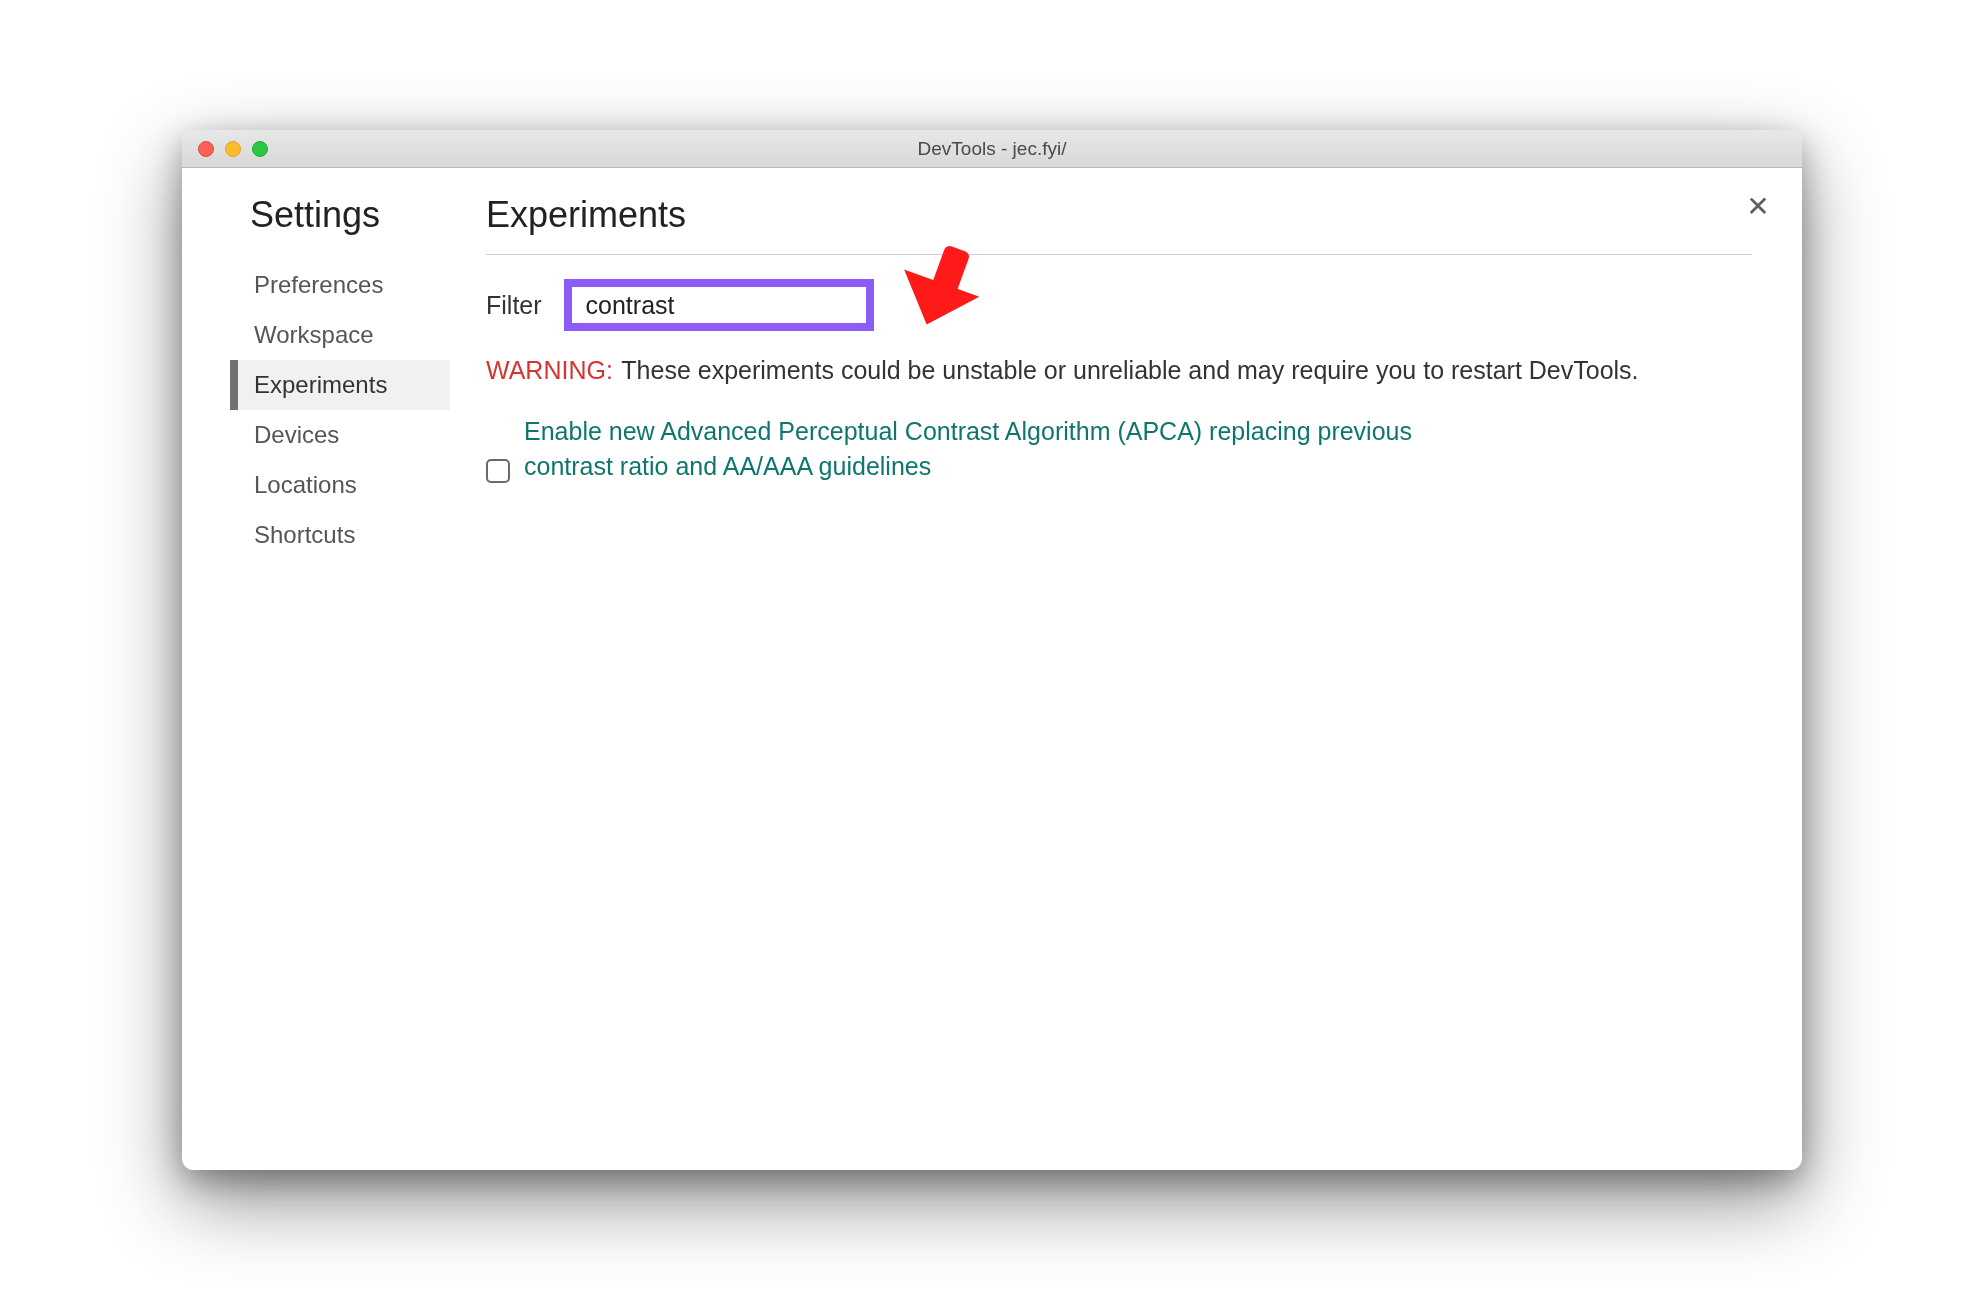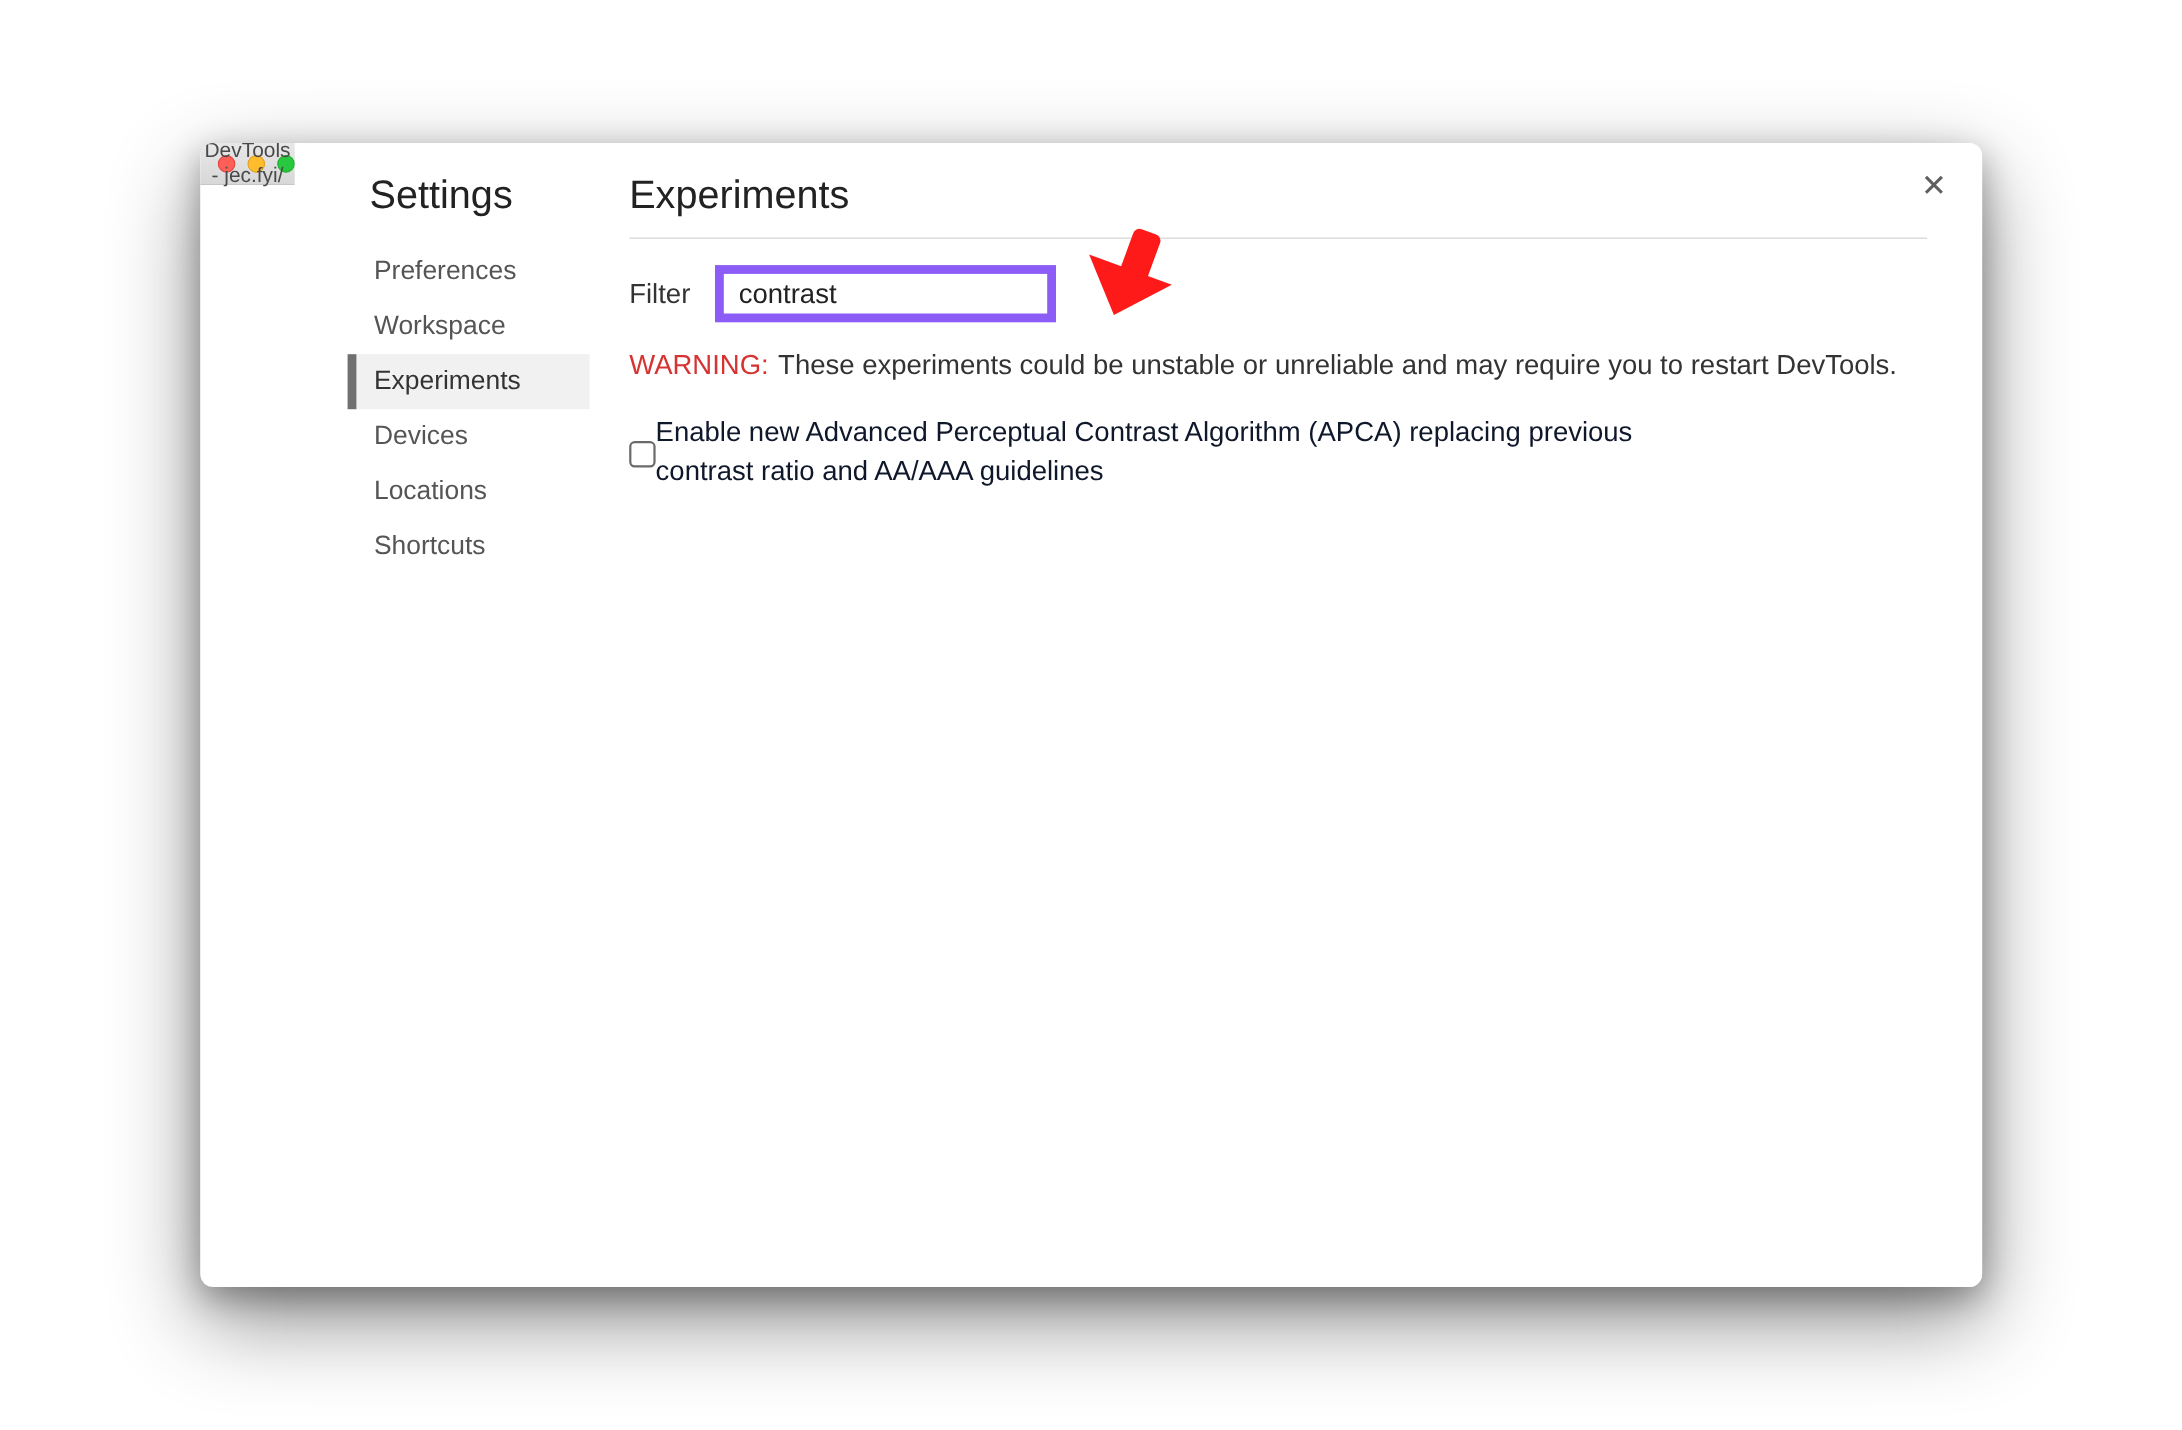--- a/index.html
+++ b/index.html
@@ -19,21 +19,21 @@
     }
     
     .window {
       width: 1620px;
       height: 1040px;
       background: #ffffff;
       border-radius: 12px;
       box-shadow: 0 30px 80px rgba(0,0,0,0.45), 0 10px 30px rgba(0,0,0,0.3);
       overflow: hidden;
       display: flex;
-      flex-direction: row;
+      flex-direction: column;
       position: relative;
     }
     
     .titlebar {
       height: 38px;
       background: linear-gradient(to bottom, #e8e8e8, #d8d8d8);
       border-bottom: 1px solid #b8b8b8;
       display: flex;
       align-items: center;
       position: relative;
@@ -181,25 +181,25 @@
       line-height: 1.4;
     }
     
     .warning-prefix {
       color: #d63333;
       margin-right: 2px;
     }
     
     .experiment-item {
       display: flex;
-      align-items: center;
-      gap: 0;
+      align-items: flex-end;
+      gap: 14px;
       margin-bottom: 24px;
       font-size: 25px;
-      color: #0f172a;
+      color: #0f766e;
       line-height: 1.38;
     }
     
     .checkbox {
       width: 24px;
       height: 24px;
       border: 2px solid #6a6a6a;
       border-radius: 5px;
       flex-shrink: 0;
       margin-top: 4px;

